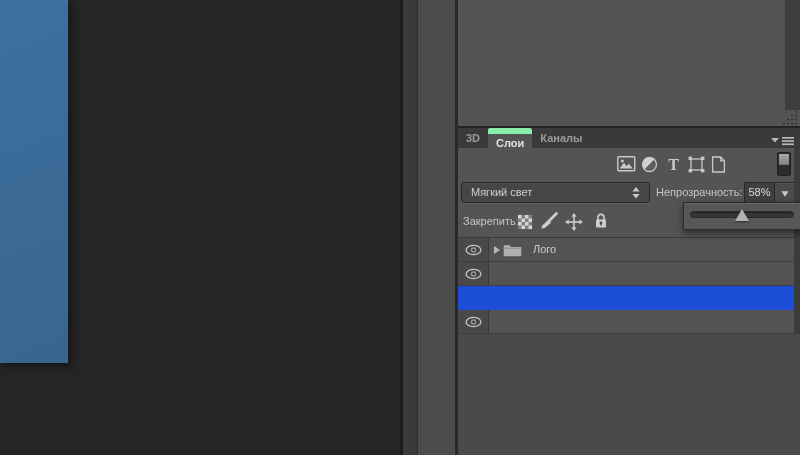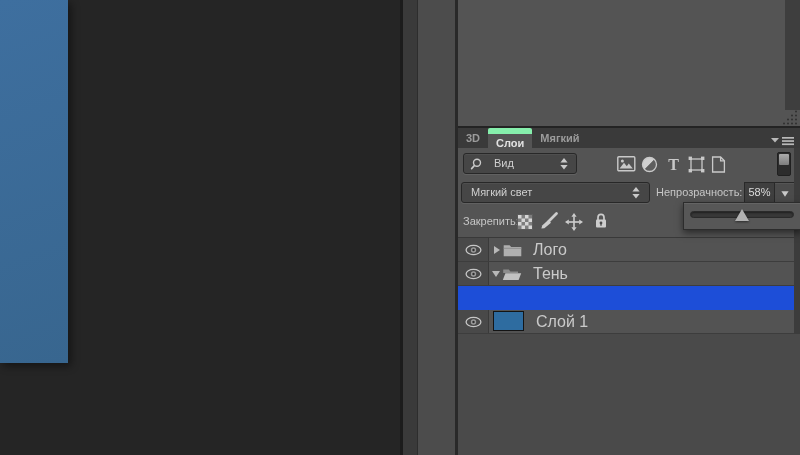--- a/index.html
+++ b/index.html
@@ -54,21 +54,21 @@
                 border-radius:4px;box-sizing:border-box;box-shadow:inset 0 1px 2px rgba(0,0,0,.45);cursor:pointer;}
   .popup .handle{position:absolute;left:51px;top:6px;width:0;height:0;cursor:grab;
                  border-left:7px solid transparent;border-right:7px solid transparent;border-bottom:12px solid #b2b2b2;
                  filter:drop-shadow(0 1px 1px rgba(0,0,0,.5));}
   
   .layer-row{left:458px;width:342px;height:24px;background:#535353;border-bottom:1px solid #3d3d3d;box-sizing:border-box;cursor:pointer;}
   .eye-cell{position:absolute;left:0;top:0;width:31px;height:23px;background:#494949;border-right:1px solid #3a3a3a;box-sizing:border-box;}
   .eye-cell svg{position:absolute;left:7px;top:6px;cursor:pointer;}
   .row-content{position:absolute;left:31px;top:0;right:0;height:23px;}
   .row-content.selected{background:#7b8493;}
-  .row-label{position:absolute;top:0;line-height:23px;font-size:16px;color:#cacaca;white-space:nowrap;}
+  .row-label{position:absolute;top:0;line-height:23px;font-size:11px;color:#cacaca;white-space:nowrap;}
   .selected .row-label{color:#efefef;}
   .tri-right{width:0;height:0;border-top:4px solid transparent;border-bottom:4px solid transparent;border-left:6px solid #b8b8b8;cursor:pointer;}
   .tri-down{width:0;height:0;border-left:4px solid transparent;border-right:4px solid transparent;border-top:6px solid #b8b8b8;cursor:pointer;}
   .thumb-checker{position:absolute;left:17px;top:0;width:31px;height:19px;border:2px solid #ededed;outline:1px solid #2a2a2a;cursor:pointer;
      background:
        radial-gradient(circle at 52% 55%, rgba(100,100,100,.95) 0 4px, rgba(120,120,120,.55) 7px, rgba(130,130,130,0) 11px),
        repeating-conic-gradient(#ffffff 0 25%, #c9c9c9 0 50%);
      background-size:auto,9px 9px;}
   .thumb-fill{position:absolute;left:4px;top:1px;width:31px;height:20px;background:#2e6ca0;border:1px solid #141414;box-sizing:border-box;cursor:pointer;}
   .list-footer{left:458px;top:334px;width:342px;height:121px;background:#4a4a4a;}
@@ -100,41 +100,30 @@
       <circle cx="2" cy="14.5" r="1"></circle>
         <circle cx="6" cy="14.5" r="1"></circle>
         <circle cx="10" cy="14.5" r="1"></circle>
         <circle cx="14" cy="14.5" r="1"></circle>
     </g>
   </svg>
 
   <div class="abs tab-bar">
     <div class="tab">3D</div>
     <div class="tab active">Слои</div>
-    <div class="tab">Мягкий</div>
+    <div class="tab">Каналы</div>
   </div>
   <svg class="abs panel-menu" width="26" height="12" viewBox="0 0 26 12">
     <polygon points="1,3 9,3 5,7.5" fill="#b9b9b9"></polygon>
     <rect x="12" y="2" width="12" height="1.7" fill="#b9b9b9"></rect>
     <rect x="12" y="5.2" width="12" height="1.7" fill="#b9b9b9"></rect>
     <rect x="12" y="8.4" width="12" height="1.7" fill="#b9b9b9"></rect>
   </svg>
 
   <div class="abs filter-row"></div>
-  <div class="abs ctl search-combo">
-    <svg style="position:absolute;left:6px;top:4px" width="13" height="13" viewBox="0 0 13 13">
-      <circle cx="7" cy="4.8" r="3.5" fill="none" stroke="#c9c9c9" stroke-width="1.4"></circle>
-      <line x1="4.3" y1="7.6" x2="1.6" y2="10.6" stroke="#c9c9c9" stroke-width="1.6" stroke-linecap="round"></line>
-    </svg>
-    <span class="txt">Вид</span>
-    <svg style="position:absolute;right:8px;top:4px" width="8" height="12" viewBox="0 0 8 12">
-      <polygon points="4,0 7.6,4.4 0.4,4.4" fill="#c9c9c9"></polygon>
-      <polygon points="0.4,7 7.6,7 4,11.4" fill="#c9c9c9"></polygon>
-    </svg>
-  </div>
   <svg class="abs ficon" style="left:617px" width="19" height="16" viewBox="0 0 19 16">
     <rect x="0.8" y="0.8" width="17" height="14" rx="1" fill="none" stroke="#c9c9c9" stroke-width="1.4"></rect>
     <circle cx="5.4" cy="5" r="1.5" fill="#c9c9c9"></circle>
     <polygon points="2.6,12.6 7,6.8 9.8,10.2 11.8,7.6 15.8,12.6" fill="#c9c9c9"></polygon>
   </svg>
   <svg class="abs ficon" style="left:641px" width="17" height="17" viewBox="0 0 17 17">
     <path d="M3.55,13.45 A7,7 0 0 1 13.45,3.55 Z" fill="#d0d0d0"></path>
     <path d="M3.55,13.45 A7,7 0 0 0 13.45,3.55 Z" fill="#5e5e5e"></path>
     <circle cx="8.5" cy="8.5" r="7" fill="none" stroke="#c9c9c9" stroke-width="1.3"></circle>
   </svg>
@@ -227,43 +216,31 @@
   </div>
 
   <div class="abs layer-row" style="top:262px">
     <div class="eye-cell">
       <svg width="17" height="12" viewBox="0 0 17 12">
         <ellipse cx="8.5" cy="6" rx="7.4" ry="4.6" fill="none" stroke="#c6c6c6" stroke-width="1.3"></ellipse>
         <circle cx="8.5" cy="6" r="2.7" fill="#9b9b9b"></circle>
           <circle cx="8.5" cy="6" r="1.2" fill="#2e2e2e"></circle>
       </svg>
     </div>
-    <div class="row-content">
-      <div class="tri-down" style="position:absolute;left:3px;top:9px"></div>
-      <svg style="position:absolute;left:13px;top:5px" width="20" height="14" viewBox="0 0 20 14">
-        <path d="M1.2,12 V2.6 H6.8 L8.4,4.4 H16 V6 H1.2 Z" fill="#8d8d8d"></path>
-        <polygon points="0.8,13 3.4,6.2 19.2,6.2 16.6,13" fill="#c2c2c2"></polygon>
-      </svg>
-      <span class="row-label" style="left:44px">Тень</span>
-    </div>
   </div>
 
 
   <div class="abs layer-row" style="top:310px">
     <div class="eye-cell">
       <svg width="17" height="12" viewBox="0 0 17 12">
         <ellipse cx="8.5" cy="6" rx="7.4" ry="4.6" fill="none" stroke="#c6c6c6" stroke-width="1.3"></ellipse>
         <circle cx="8.5" cy="6" r="2.7" fill="#9b9b9b"></circle>
           <circle cx="8.5" cy="6" r="1.2" fill="#2e2e2e"></circle>
       </svg>
     </div>
-    <div class="row-content">
-      <div class="thumb-fill"></div>
-      <span class="row-label" style="left:47px">Слой 1</span>
-    </div>
   </div>
 
   <div class="abs list-footer"></div>
   <div class="abs right-edge"></div>
 
   <div class="abs popup">
     <div class="track"></div>
     <div class="handle"></div>
   </div>
 

